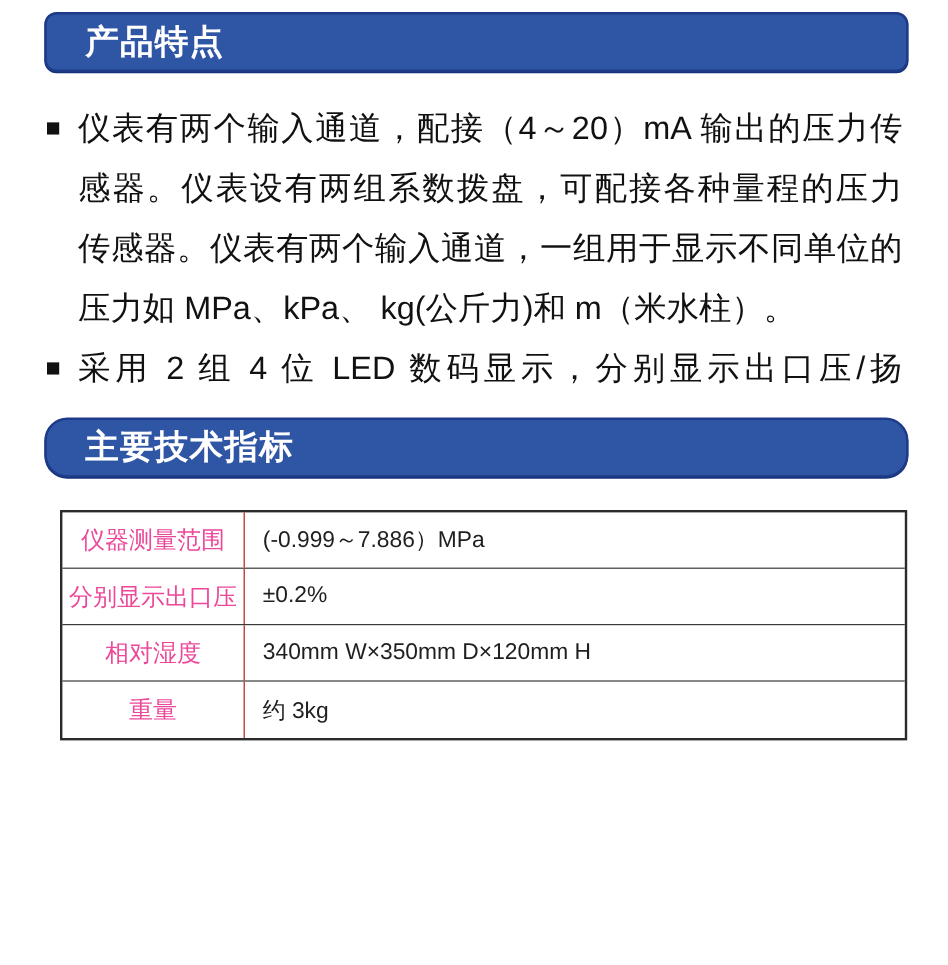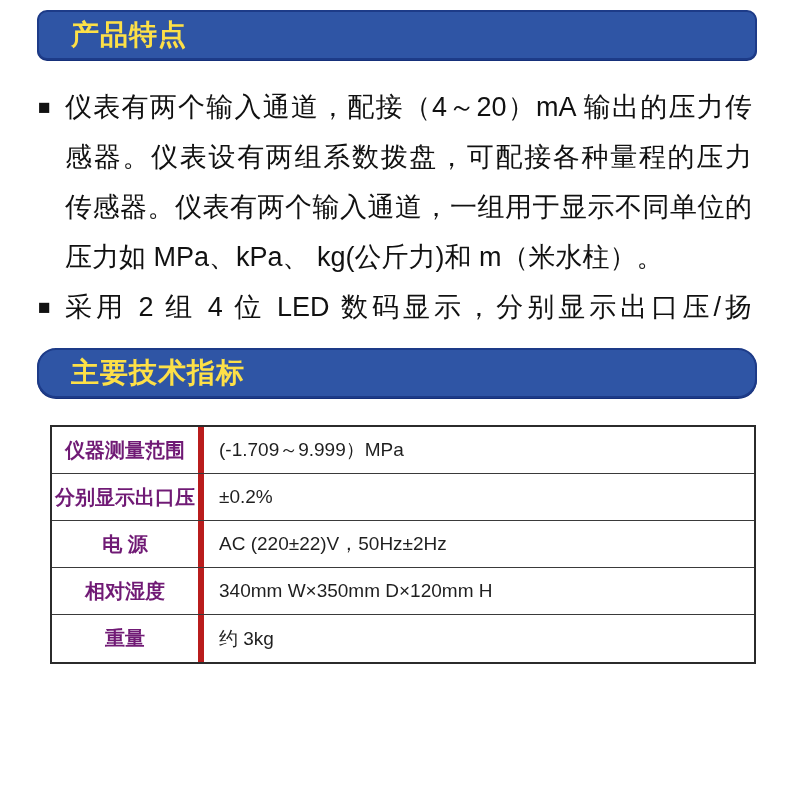--- a/index.html
+++ b/index.html
@@ -19,21 +19,21 @@
     height: 50px;
     background: #2f55a5;
     border: 2px solid #1d3b88;
     border-radius: 10px;
     display: flex;
     align-items: center;
     padding-left: 32px;
     box-shadow: 0 1px 0 #16307a;
   }
   .section-bar .bar-title {
-    color: #fde047;
+    color: #ffffff;
     font-size: 28px;
     font-weight: bold;
     letter-spacing: 1px;
   }
   #bar-features { margin-top: 10px; }
   #bar-specs { margin-top: 16px; border-radius: 19px; }
 
   
   .features {
     margin: 22px 38px 0 38px;
@@ -68,27 +68,27 @@
     border: 2px solid #2b2b2b;
   }
   .spec-row {
     display: grid;
     grid-template-columns: 152px 1fr;
     height: 47px;
     border-bottom: 1px solid #3a3a3a;
   }
   .spec-row:last-child { border-bottom: none; }
   .spec-label {
-    border-right: 6px solid #b91c1c;
+    border-right: 1px solid #b91c1c;
     display: flex;
     align-items: center;
     justify-content: center;
-    font-weight: bold;
+    font-weight: normal;
     font-size: 20px;
-    color: #701a75;
+    color: #ec4899;
     text-align: center;
   }
   .spec-value {
     display: flex;
     align-items: center;
     padding-left: 15px;
     font-size: 19px;
     color: #1f1f1f;
   }
 </style>
@@ -117,32 +117,28 @@
 </div>
 
 <div class="section-bar" id="bar-specs">
   <span class="bar-title">主要技术指标</span>
 </div>
 
 <div class="spec-table">
 
   <div class="spec-row">
     <div class="spec-label">仪器测量范围</div>
-    <div class="spec-value">(-1.709～9.999）MPa</div>
+    <div class="spec-value">(-0.999～7.886）MPa</div>
   </div>
 
   <div class="spec-row">
     <div class="spec-label">分别显示出口压</div>
     <div class="spec-value">±0.2%</div>
   </div>
 
-  <div class="spec-row">
-    <div class="spec-label">电 源</div>
-    <div class="spec-value">AC (220±22)V，50Hz±2Hz</div>
-  </div>
 
 
   <div class="spec-row">
     <div class="spec-label">相对湿度</div>
     <div class="spec-value">340mm W×350mm D×120mm H</div>
   </div>
 
   <div class="spec-row">
     <div class="spec-label">重量</div>
     <div class="spec-value">约 3kg</div>

